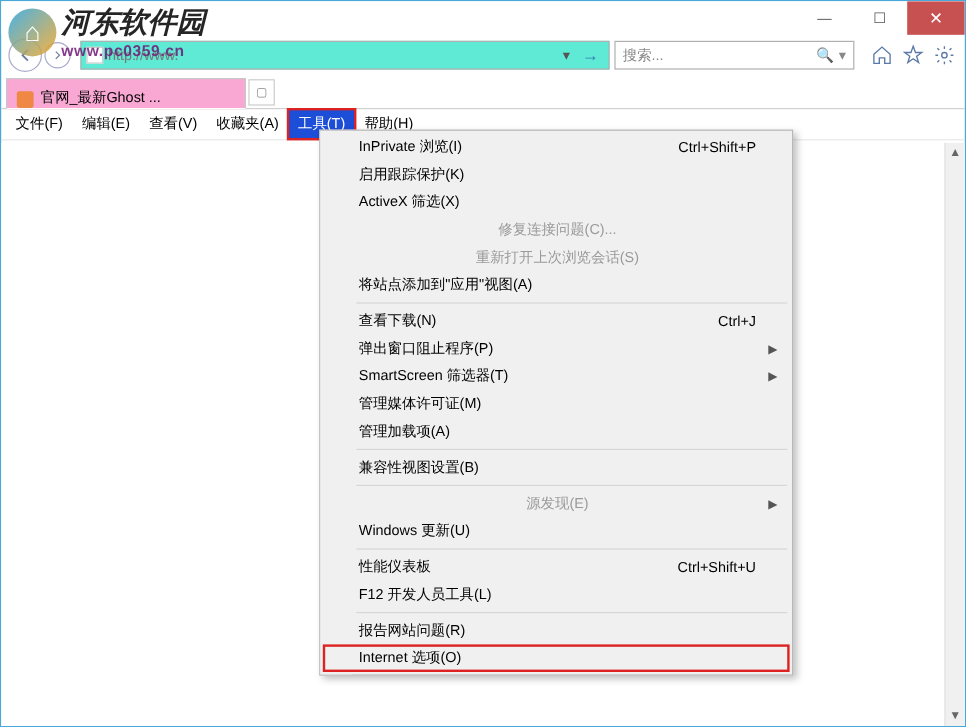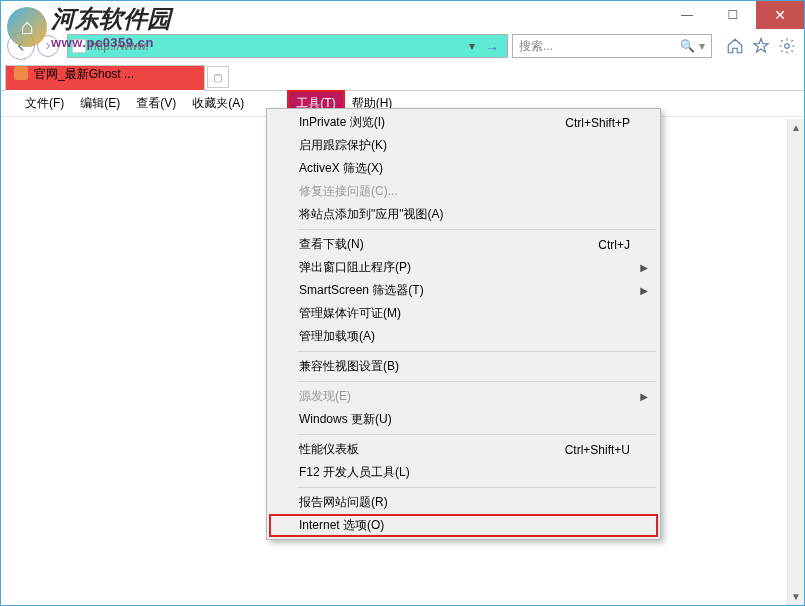--- a/index.html
+++ b/index.html
@@ -27,33 +27,33 @@
 .url-dd { width:18px; text-align:center; color:#555; }
 .url-go { width:22px; text-align:center; color:#3a7ab8; font-size:14px; }
 .search-box { width:200px; height:24px; border:1px solid #b0b0b0; display:flex; align-items:center; padding:0 6px; font-size:12px; color:#888; }
 .search-box .mag { margin-left:auto; color:#3a7ab8; }
 .tool-icons { display:flex; gap:4px; padding-left:8px; }
 .tool-ico { width:22px; height:22px; display:flex; align-items:center; justify-content:center; color:#5b7aa8; }
 .tool-ico svg { width:18px; height:18px; }
 
 
 .tab-row { height:28px; display:flex; align-items:flex-end; padding-left:4px; border-bottom:1px solid #d0d0d0; }
-.tab { height:26px; min-width:200px; border:1px solid #c8c8c8; border-bottom:1px solid #fff; background:#ef4444; display:flex; align-items:flex-start; padding:0 8px; font-size:12px; gap:6px; margin-bottom:-1px; }
+.tab { height:26px; min-width:200px; border:1px solid #c8c8c8; border-bottom:1px solid #fff; background:#f9a8d4; display:flex; align-items:flex-end; padding:0 8px; font-size:12px; gap:6px; margin-bottom:-1px; }
 .tab .fav { width:14px; height:14px; background:#e84; border-radius:2px; }
 .new-tab { width:22px; height:22px; border:1px solid #ccc; margin-left:2px; margin-bottom:2px; display:flex; align-items:center; justify-content:center; font-size:10px; color:#888; }
 
 
-.menubar { height:26px; display:flex; align-items:center; padding:0 16px; font-size:12px; border-bottom:1px solid #e8e8e8; }
+.menubar { height:26px; display:flex; align-items:center; padding:0 4px; font-size:12px; border-bottom:1px solid #e8e8e8; }
 .menu-item { padding:4px 8px; }
-.menu-item.active { background:#be185d; color:#fff; outline:2px solid #d22; outline-offset:-1px;margin-left:36px; }
+.menu-item.active { background:#1d4ed8; color:#fff; outline:2px solid #d22; outline-offset:-1px; }
 
 
 .dropdown { position:absolute; left:265px; top:107px; width:395px; background:#f0f0f0; border:1px solid #b8b8b8; box-shadow:3px 3px 6px rgba(0,0,0,0.25); font-size:12px; padding:2px; z-index:50; }
 .dd-item { display:flex; align-items:center; height:23px; padding:0 28px 0 30px; position:relative; }
-.dd-item.disabled { color:#9a9a9a; }
+.dd-item.disabled { color:#9a9a9a;justify-content:center; }
 .dd-item .shortcut { margin-left:auto; }
 .dd-item .sub { position:absolute; right:10px; color:#555; font-size:10px; }
 .dd-item.highlight { outline:2px solid #d22; outline-offset:-2px; }
 .dd-sep { height:1px; background:#d6d6d6; margin:3px 2px 3px 28px; }
 .dd-gutter { position:absolute; left:0; top:0; bottom:0; width:26px; background:#f0f0f0; }
 
 
 .content { position:absolute; top:118px; left:0; right:0; bottom:0; background:#fff; }
 .vscroll { position:absolute; right:0; top:0; bottom:0; width:17px; background:#f0f0f0; border-left:1px solid #e2e2e2; }
 .vscroll .arrow { height:17px; display:flex; align-items:center; justify-content:center; color:#666; font-size:10px; }
@@ -159,20 +159,23 @@
     </div>
     <div class="dd-item">
       <span>启用跟踪保护(K)</span>
     </div>
     <div class="dd-item">
       <span>ActiveX 筛选(X)</span>
     </div>
     <div class="dd-item disabled">
       <span>修复连接问题(C)...</span>
     </div>
+    <div class="dd-item disabled">
+      <span>重新打开上次浏览会话(S)</span>
+    </div>
     <div class="dd-item">
       <span>将站点添加到"应用"视图(A)</span>
     </div>
     <div class="dd-sep"></div>
     <div class="dd-item">
       <span>查看下载(N)</span>
       <span class="shortcut">Ctrl+J</span>
     </div>
     <div class="dd-item">
       <span>弹出窗口阻止程序(P)</span>

